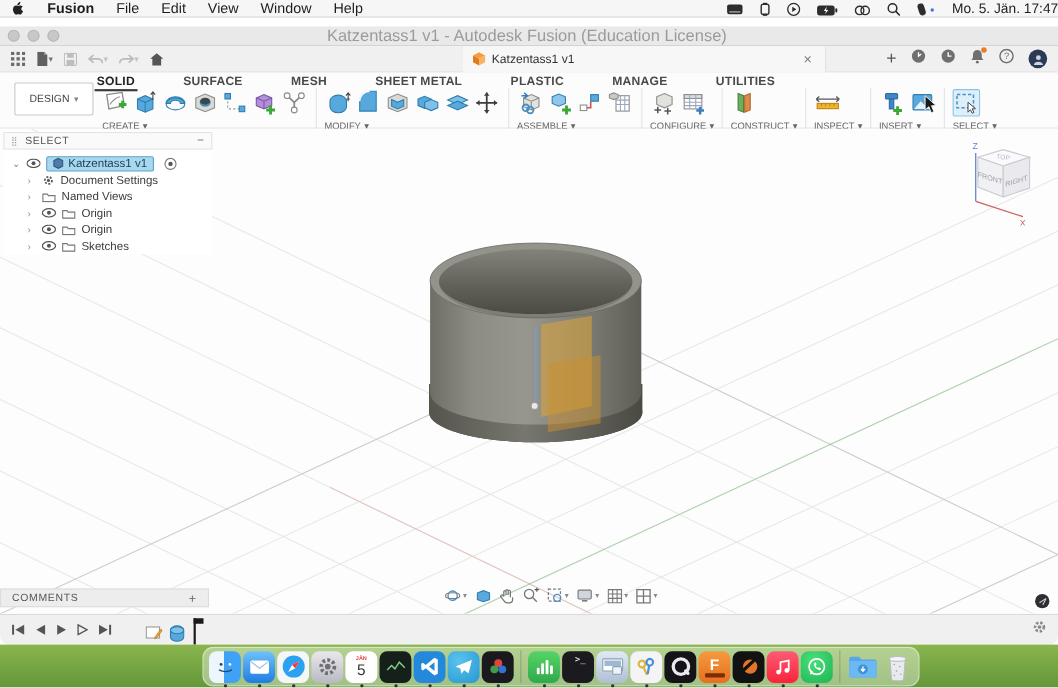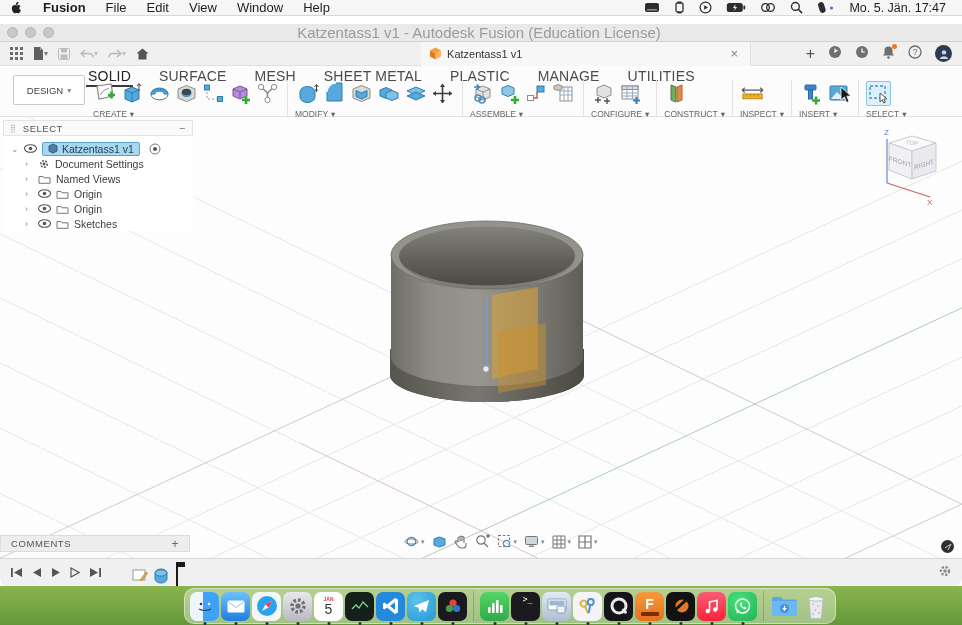--- a/index.html
+++ b/index.html
@@ -5,21 +5,21 @@
   * { margin:0; padding:0; box-sizing:border-box; }
   html,body { width:962px; height:625px; overflow:hidden; }
   body { font-family:"Liberation Sans", sans-serif; background:#fff; position:relative; }
   .row { display:flex; align-items:center; }
 
   
   #menubar { position:absolute; top:0; left:0; width:962px; height:16px; background:#f6f6f6;
              border-bottom:1px solid #d8d8d8; display:flex; align-items:center; font-size:13px; color:#1d1d1f; }
   #menubar .mi { padding:0 10px; }
   #menubar .brand { font-weight:bold; }
-  #menubar .right { margin-left:auto; display:flex; align-items:center; gap:14px; padding-right:16px; }
+  #menubar .right { margin-left:auto; display:flex; align-items:flex-end; gap:14px; padding-right:0; }
   #menubar .clock { font-size:12.5px; }
   .mb-ic { display:inline-flex; align-items:center; }
 
   
   #titlebar { position:absolute; top:24px; left:0; width:962px; height:18px; background:#e9e9e9;
               border-bottom:1px solid #d2d2d2; display:flex; align-items:center; }
   .tl { width:11px; height:11px; border-radius:50%; background:#c8c8c8; border:1px solid #b5b5b5; margin-left:7px; }
   #win-title { position:absolute; left:0; right:4px; text-align:center; font-size:15px; color:#9b9b9b; }
 
   #tabrow { position:absolute; top:42px; left:0; width:962px; height:24px; background:#f0f0f1;
@@ -28,21 +28,21 @@
   .qat svg { display:block; }
   .doc-tab { display:flex; align-items:center; gap:5px; height:24px; padding:0 8px; background:#f7f7f8;
              border-right:1px solid #e2e2e2; font-size:11px; color:#333; margin-left:262px; min-width:330px; }
   .doc-tab .x { margin-left:auto; color:#7e7e7e; font-size:13px; padding:0 4px; }
   .tab-right { margin-left:auto; display:flex; align-items:center; gap:13px; padding-right:10px; color:#6f6f6f; }
   .tab-right .pl { font-size:16px; color:#555; }
   .avatar { width:17px; height:17px; border-radius:50%; background:#2b3a55; display:inline-flex; align-items:center; justify-content:center; }
 
   
   #ribbon { position:absolute; top:66px; left:0; width:962px; height:51px; background:#fcfcfc; border-bottom:1px solid #e1e1e1; }
-  #rtabs { position:absolute; top:0; left:86px; display:flex; gap:24px; font-size:14px; font-weight:normal; color:#4a4a4a; letter-spacing:.2px; }
+  #rtabs { position:absolute; top:0; left:86px; display:flex; gap:40px; font-size:11px; font-weight:bold; color:#4a4a4a; letter-spacing:.2px; }
   #rtabs .rtab { padding:2px 2px 1px; }
   #rtabs .rtab.active { border-bottom:2px solid #3a3a3a; color:#222; }
   #design-btn { position:absolute; top:9px; left:13px; width:72px; height:30px; border:1px solid #c9c9c9; border-radius:2px;
                 background:#fff; font-size:9.5px; color:#444; display:flex; align-items:center; justify-content:center; gap:4px; }
   #rgroups { position:absolute; top:14px; left:88px; display:flex; align-items:flex-start; }
   .rgroup { display:flex; flex-direction:column; align-items:flex-start; padding:0 5px; }
   .ticons { display:flex; align-items:center; gap:2px; height:26px; }
   .ti { width:25px; height:25px; display:flex; align-items:center; justify-content:center; }
   .glabel { font-size:8.5px; color:#666; margin-top:3px; display:flex; gap:3px; align-items:center; }
   .rsep { width:1px; height:40px; background:#e3e3e3; margin:0 2px; }

